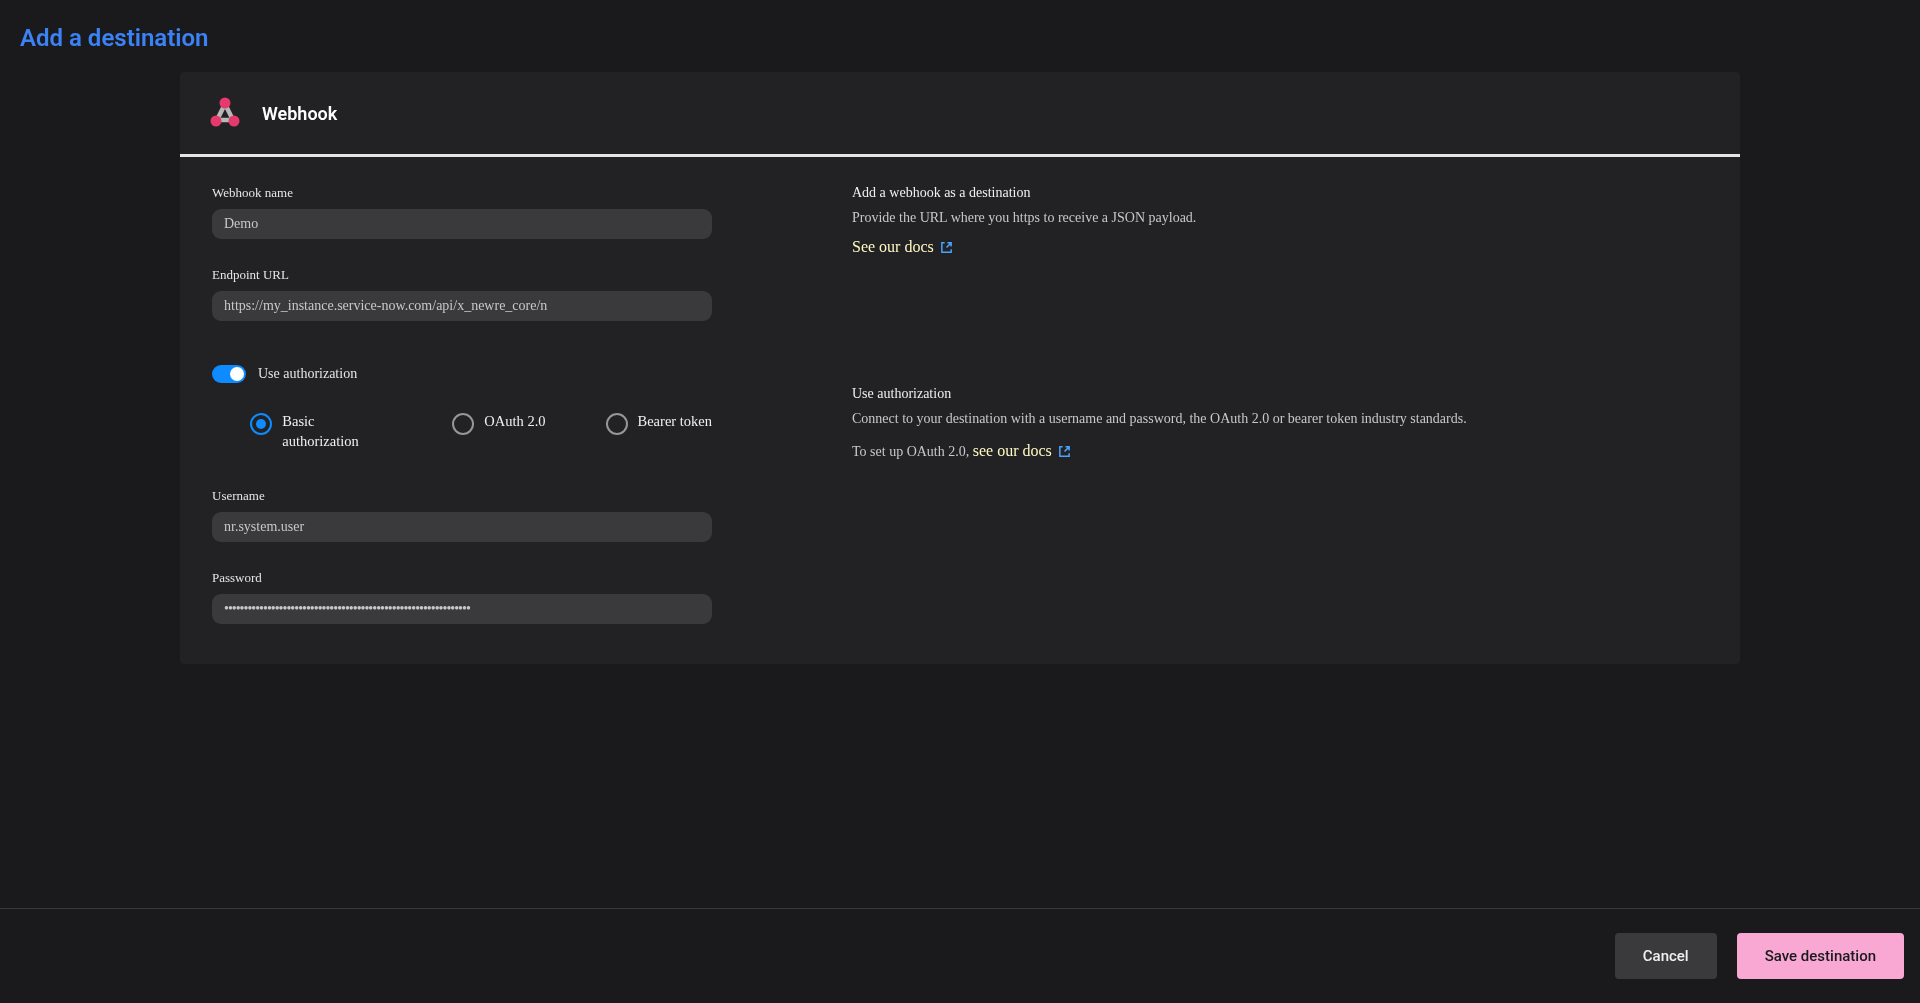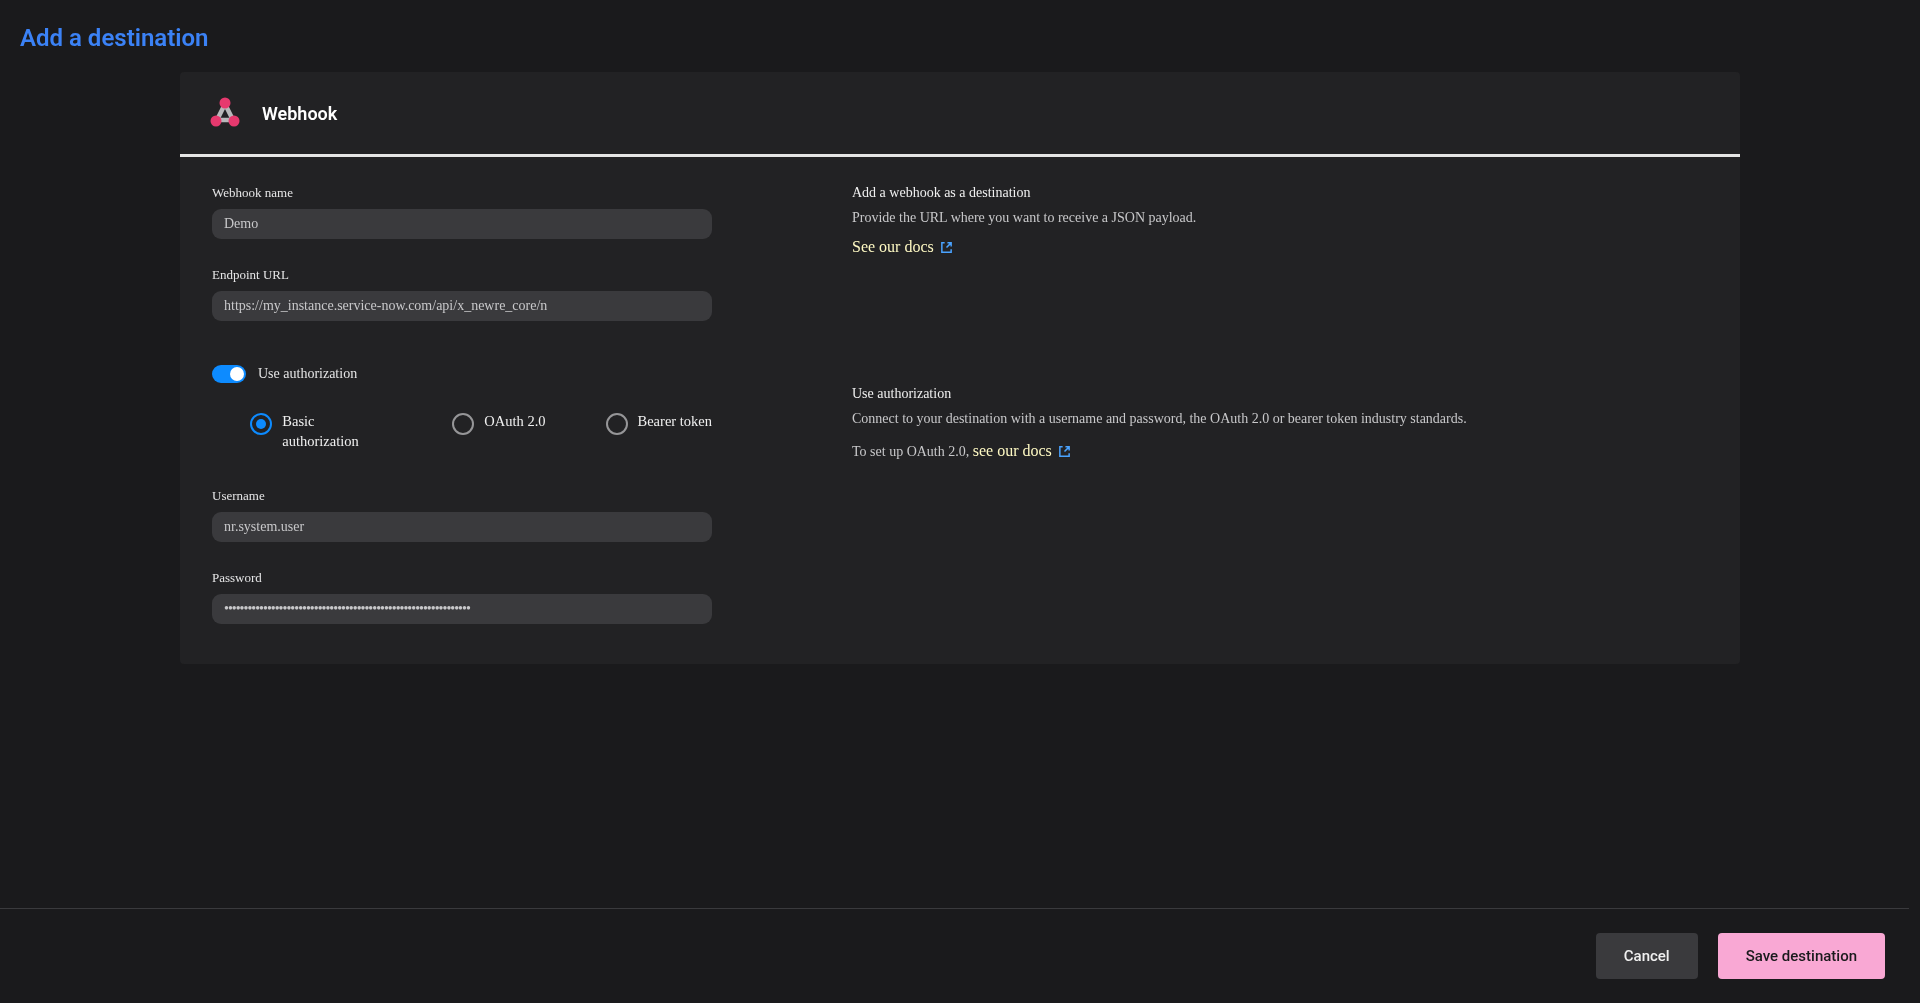--- a/index.html
+++ b/index.html
@@ -180,24 +180,24 @@
     .info-block {
       margin-bottom: 40px;
     }
     .auth-block {
       margin-top: 130px;
     }
     .footer {
       position: absolute;
       bottom: 0;
       left: 0;
-      right: 11px;
+      right: 0;
       border-top: 1px solid #3a3a3d;
       background: #1a1a1c;
-      padding: 24px 24px;
+      padding: 24px 16px;
       display: flex;
       justify-content: flex-end;
       gap: 20px;
     }
     .btn {
       padding: 14px 28px;
       border-radius: 4px;
       border: none;
       font-size: 15px;
       font-weight: 500;
@@ -278,21 +278,21 @@
       <div class="form-group" style="margin-bottom:0;">
         <label class="form-label">Password</label>
         <input type="text" class="form-input" style="letter-spacing: -1px;" value="•••••••••••••••••••••••••••••••••••••••••••••••••••••••••••••••">
       </div>
 
     </div>
 
     <div class="right-col">
       <div class="info-block">
         <div class="info-heading">Add a webhook as a destination</div>
-        <div class="info-text">Provide the URL where you want to receive a JSON payload.</div>
+        <div class="info-text">Provide the URL where you https to receive a JSON payload.</div>
         <a href="#" class="link">
           <span>See our docs</span>
           <span class="ext-icon">
             <svg width="13" height="13" viewBox="0 0 14 14">
                 <path fill="none" stroke="#4aa3ff" stroke-width="1.6" d="M5 2 H2 V12 H12 V9 M7 7 L12 2 M8 2 H12 V6"></path>
               </svg>
           </span>
         </a>
       </div>
 

